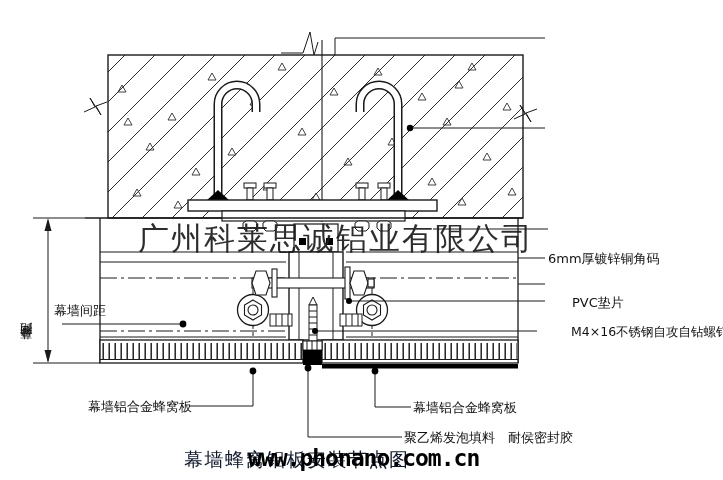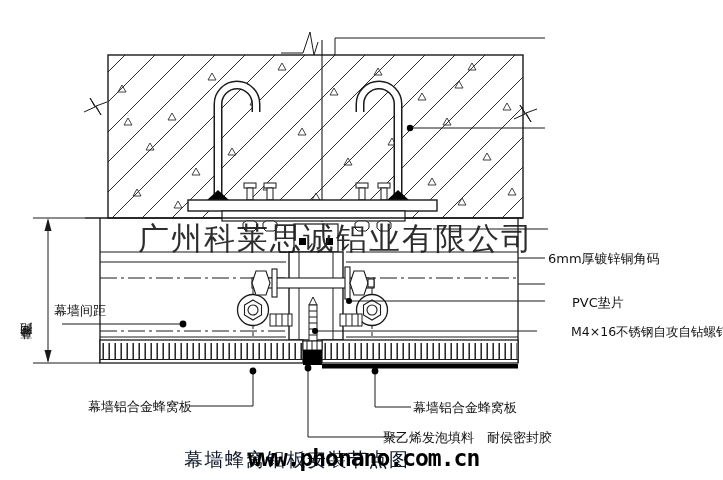--- a/index.html
+++ b/index.html
@@ -204,19 +204,19 @@
 
   <div class="lbl" style="left:548px;top:251px">6mm厚镀锌铜角码</div>
   <div class="lbl" style="left:572px;top:295px">PVC垫片</div>
   <div class="lbl lbl-small" style="left:540px;top:324px">M4×16不锈钢自攻自钻螺钉</div>
 
   <div class="lbl" style="left:54px;top:303px">幕墙间距</div>
   <div id="dim-text">幕墙间距</div>
 
   <div class="lbl" style="left:88px;top:399px">幕墙铝合金蜂窝板</div>
   <div class="lbl" style="left:413px;top:400px">幕墙铝合金蜂窝板</div>
-  <div class="lbl" style="left:383px;top:430px">聚乙烯发泡填料　耐侯密封胶</div>
+  <div class="lbl" style="left:404px;top:430px">聚乙烯发泡填料　耐侯密封胶</div>
 
   <div id="drawing-title">幕墙蜂窝铝板安装节点图</div>
   <div id="wm-center">广州科莱思诚铝业有限公司</div>
   <div id="wm-url">www.phonano.com.cn</div>
 
 </div>
 
 </body></html>

